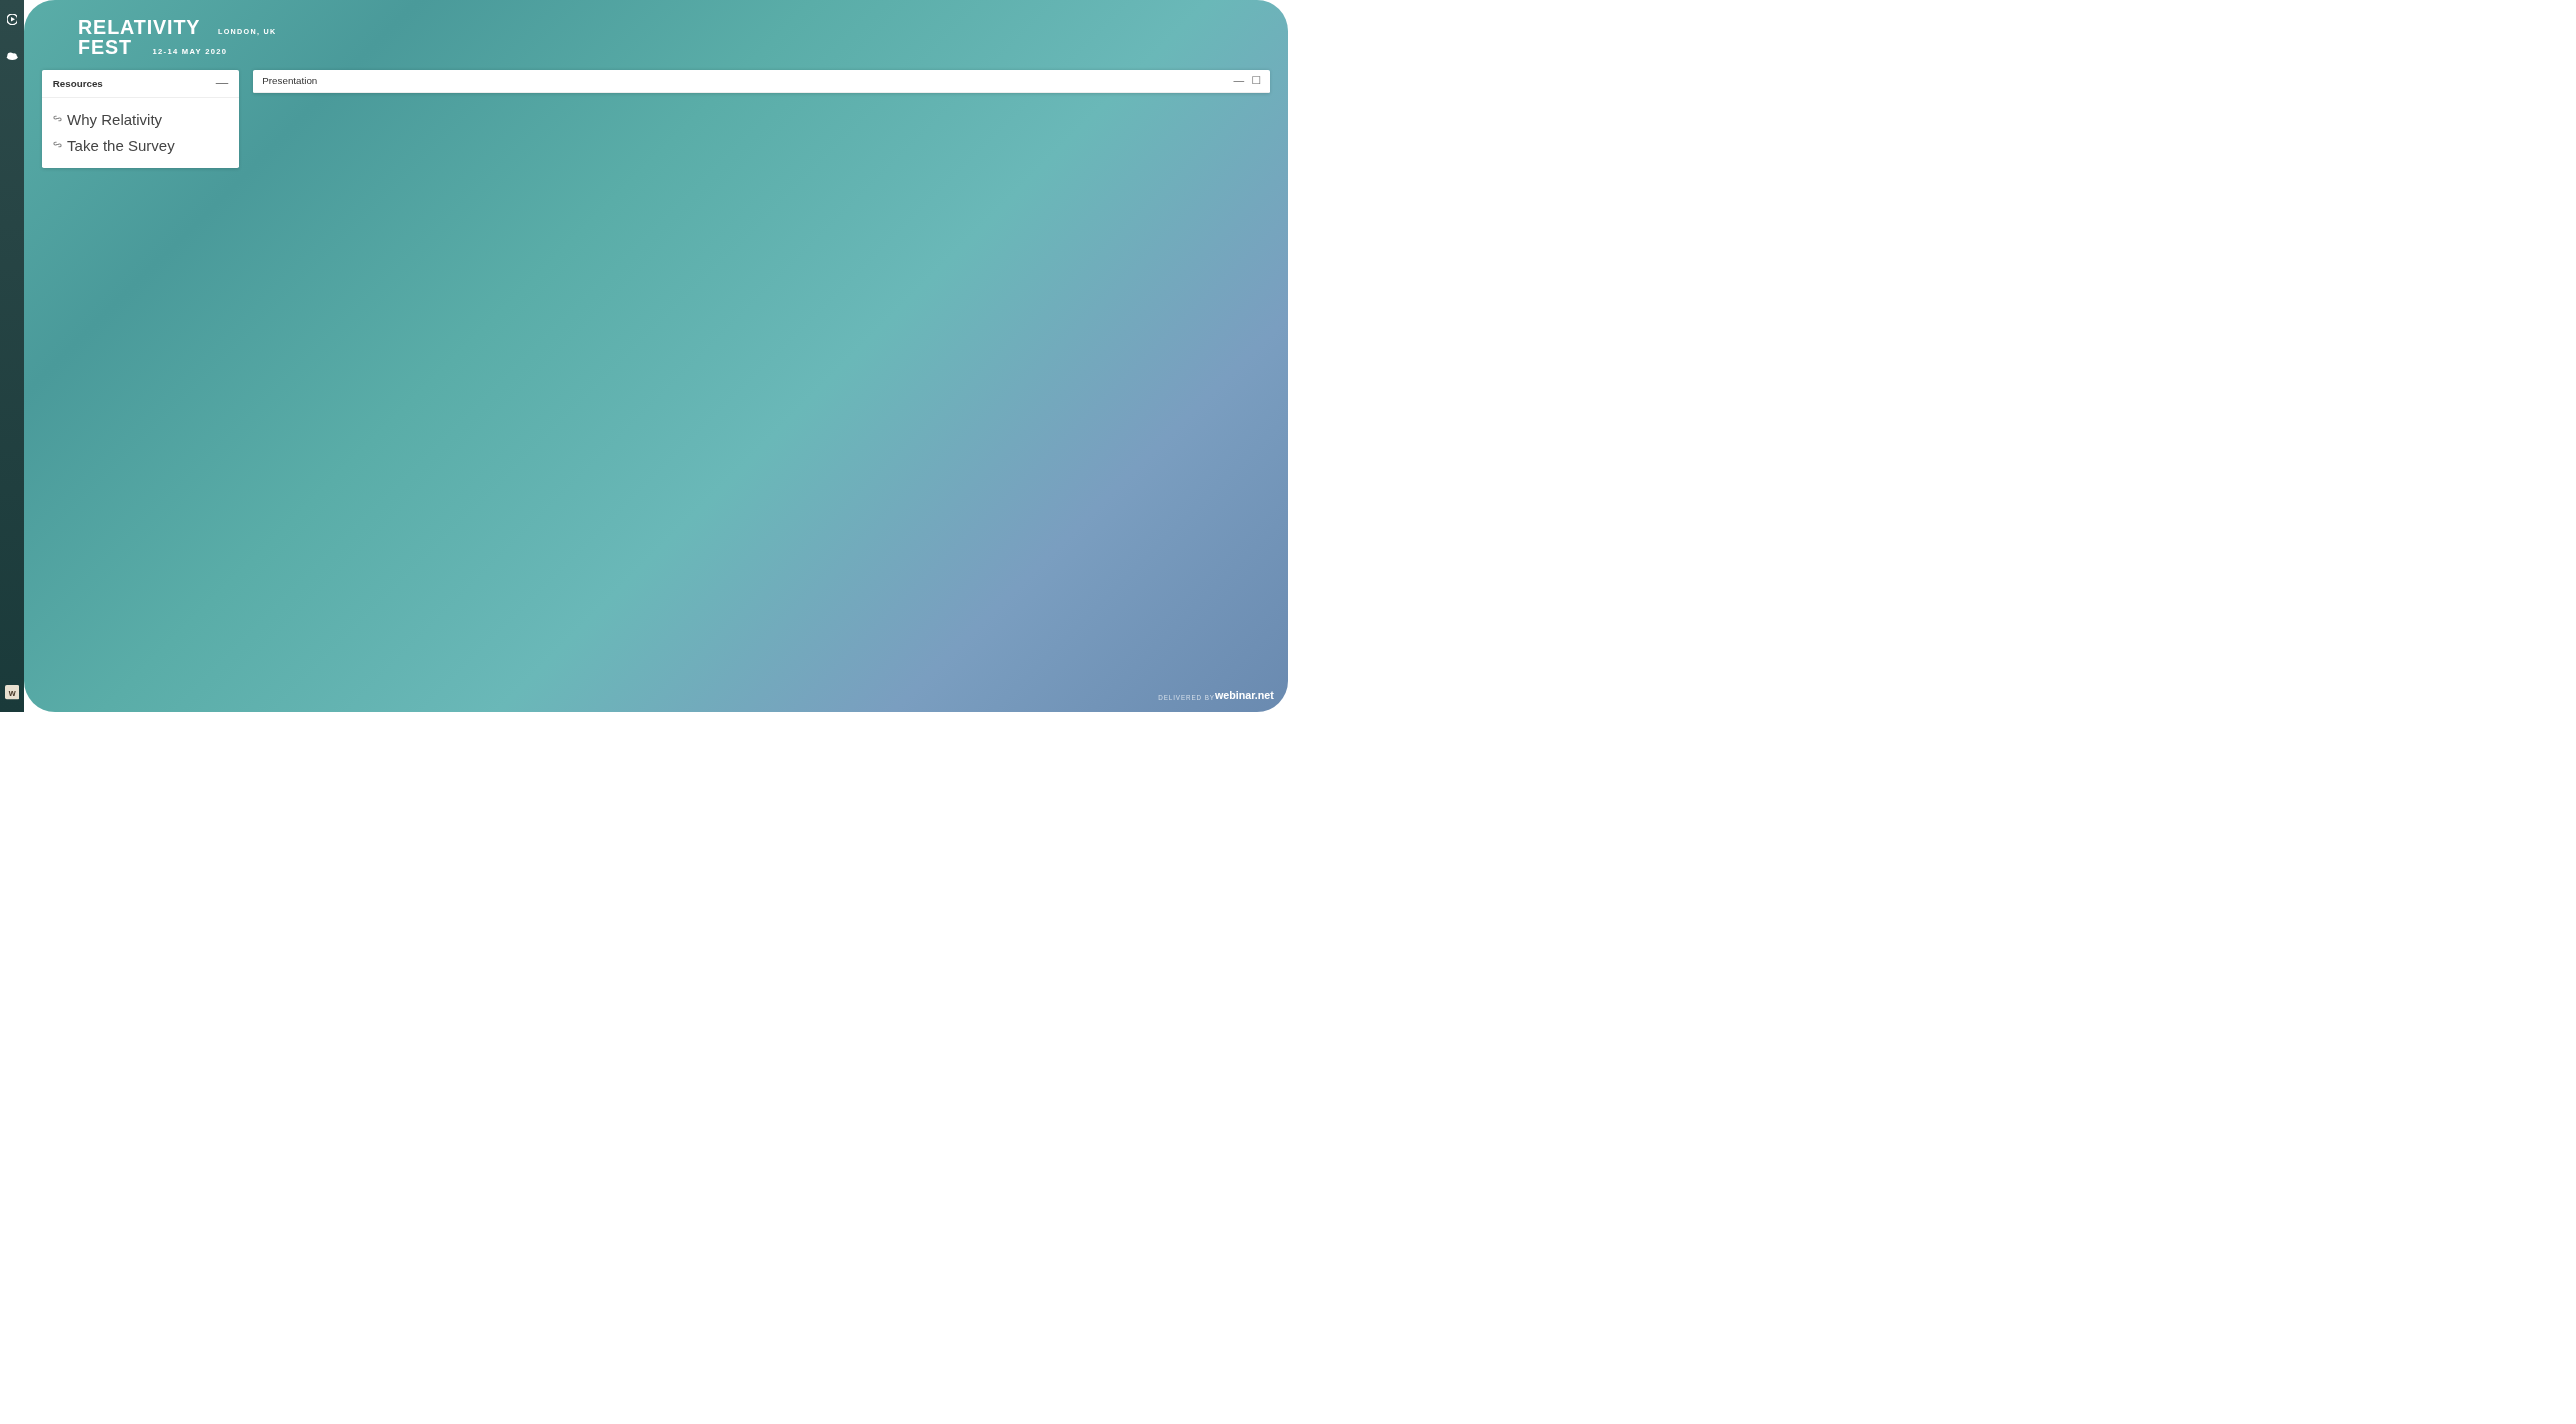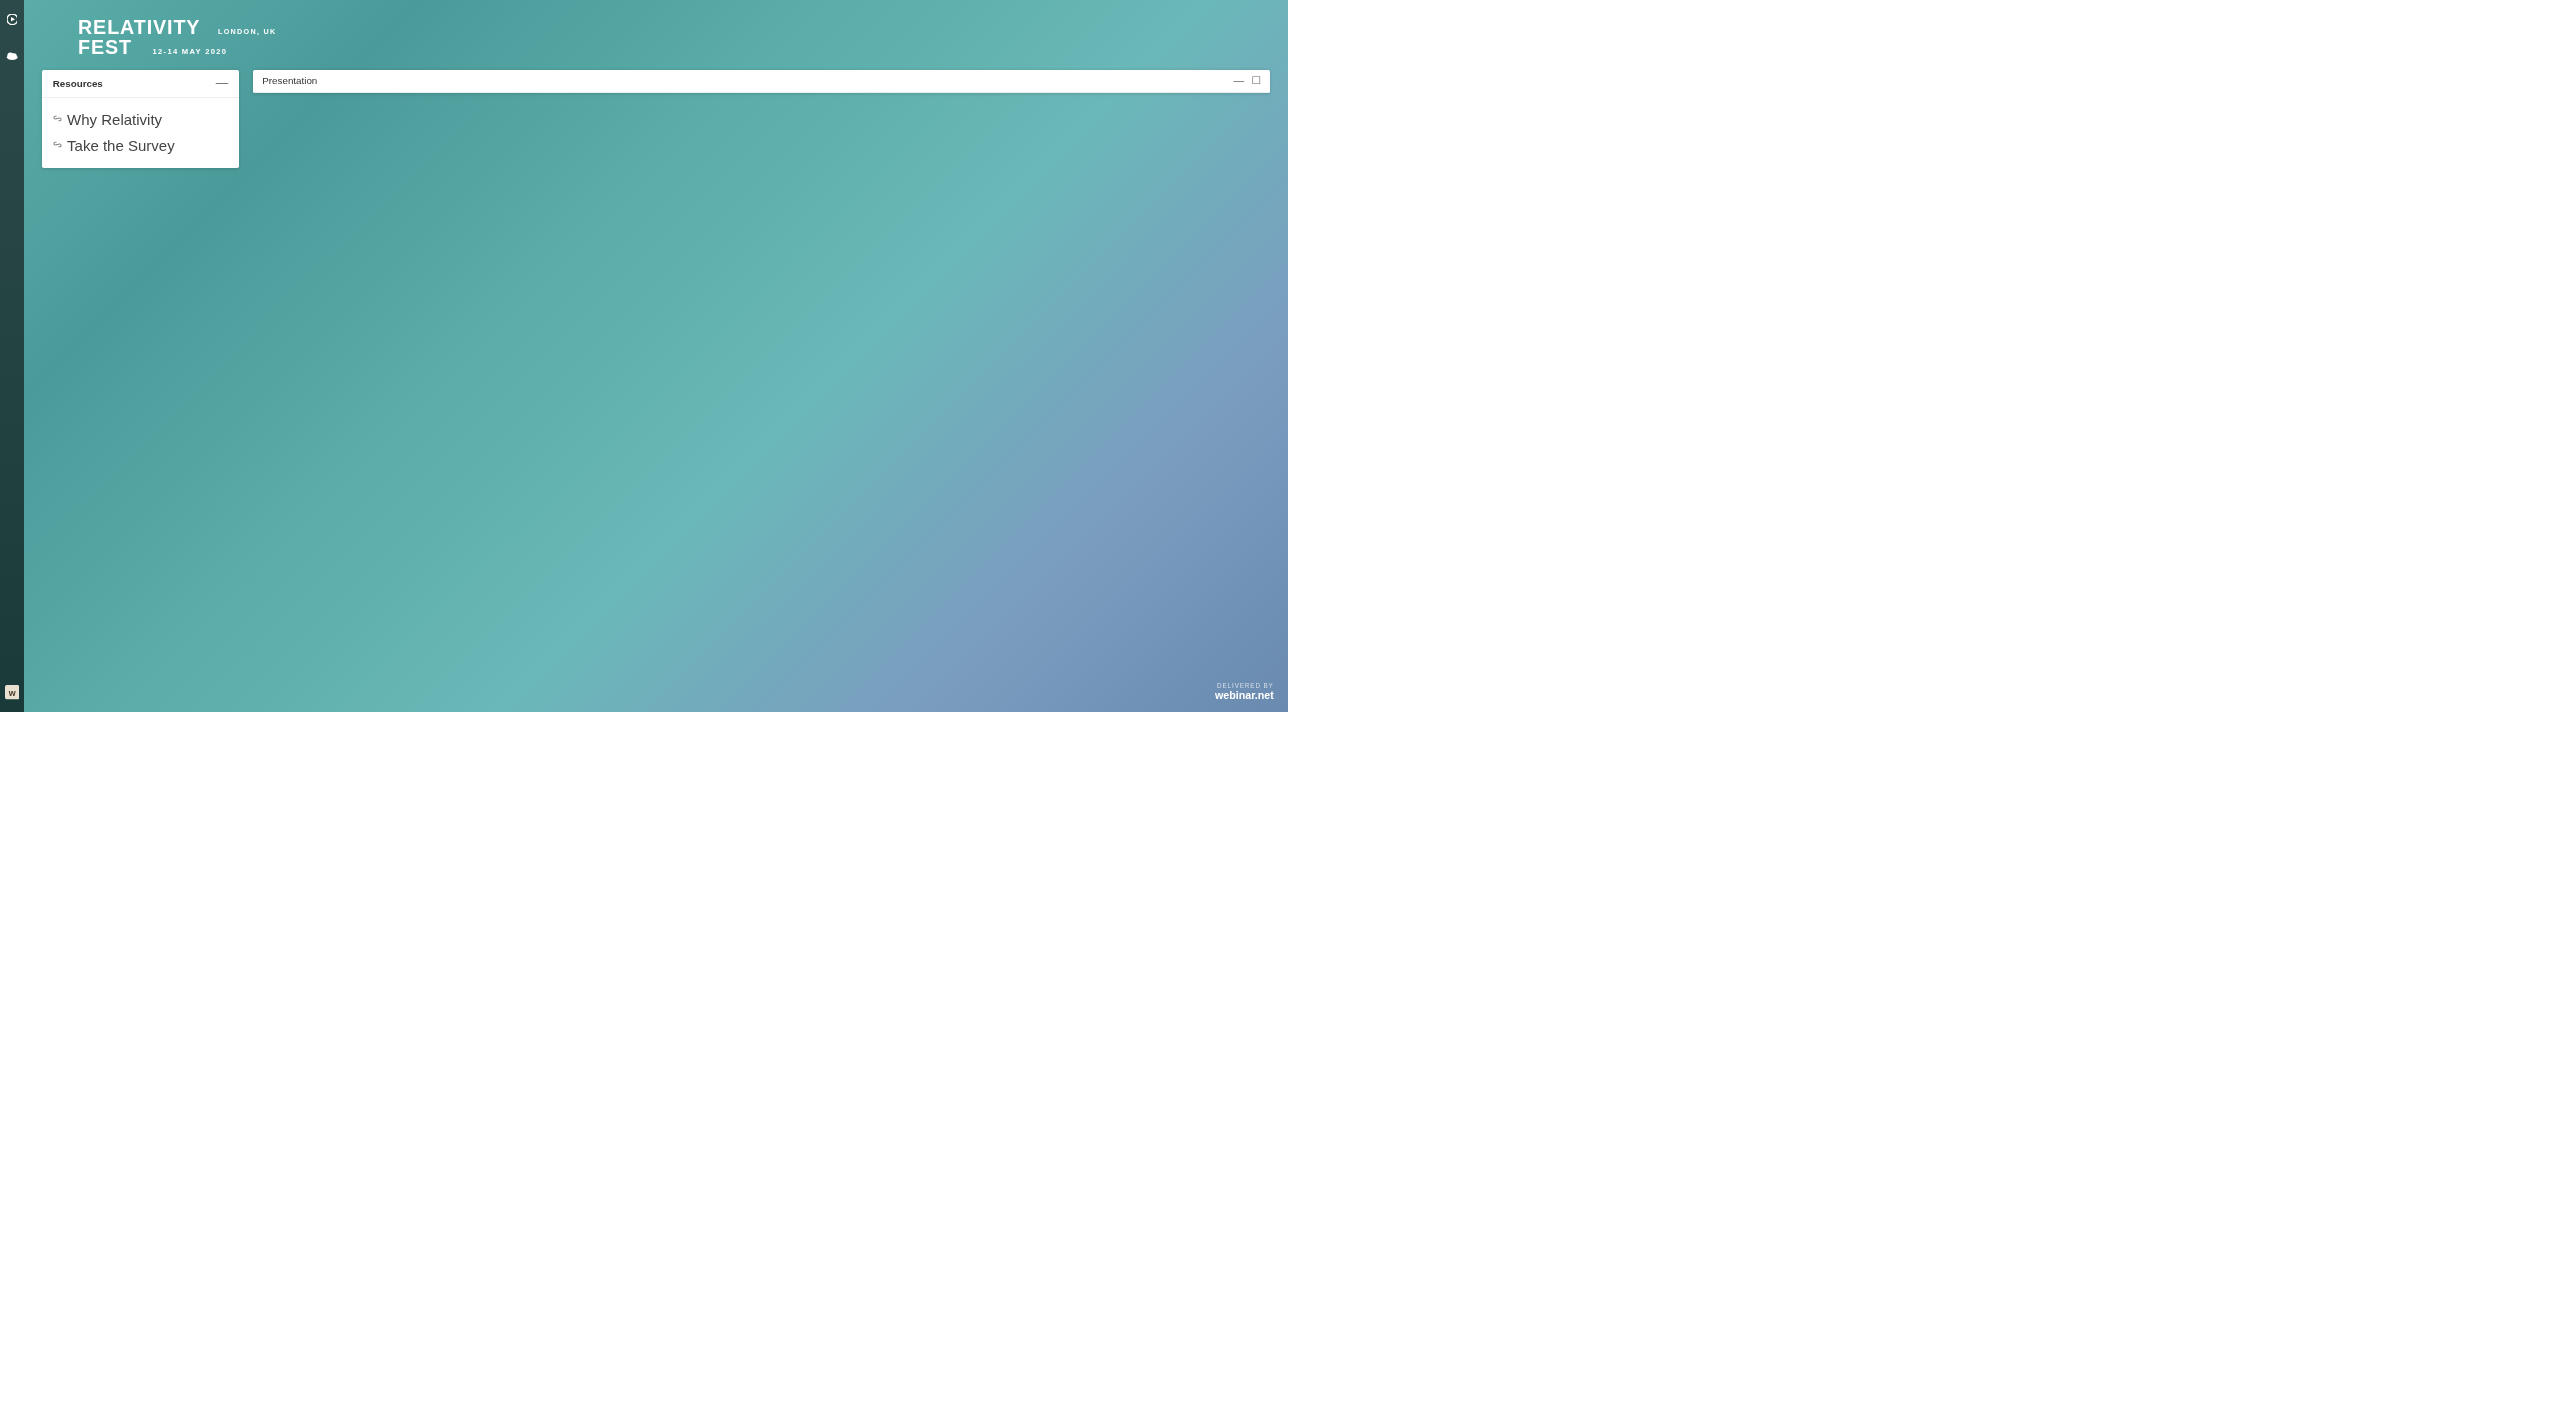--- a/index.html
+++ b/index.html
@@ -35,20 +35,21 @@
     }
 
     
     .main {
       flex: 1;
       background: linear-gradient(135deg, #5aada8 0%, #4a9a9a 20%, #5aada8 40%, #6ab8b8 60%, #7a9ec0 80%, #6a8ab0 100%);
       position: relative;
       display: flex;
       flex-direction: column;
       padding: 18px 18px 6px 18px;
+      border-radius: 31px;
     }
 
     
     .logo-area {
       margin-bottom: 12.5px;
       margin-left: 36px;
     }
 
     .logo-text-relativity {
       font-size: 19.7px;
@@ -233,21 +234,21 @@
       width: 52%;
       height: 100%;
     }
 
     
     .footer-area {
       position: absolute;
       bottom: 10.7px;
       right: 14.3px;
       display: flex;
-      flex-direction: column;
+      flex-direction: row;
       align-items: flex-end;
     }
 
     .delivered-by {
       font-size: 6.3px;
       color: rgba(255,255,255,0.7);
       letter-spacing: 0.9px;
       text-transform: uppercase;
     }
 

